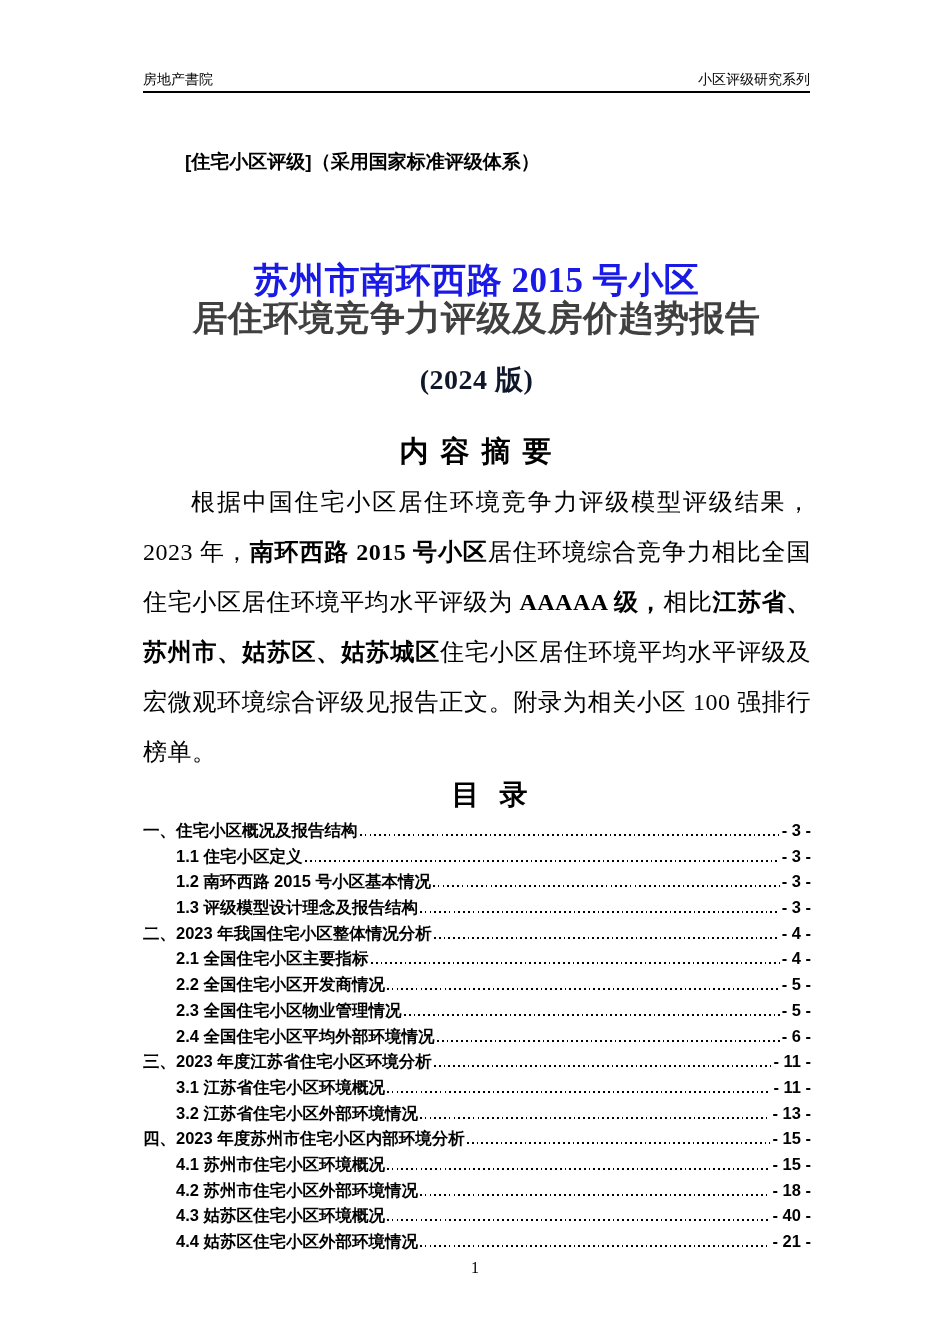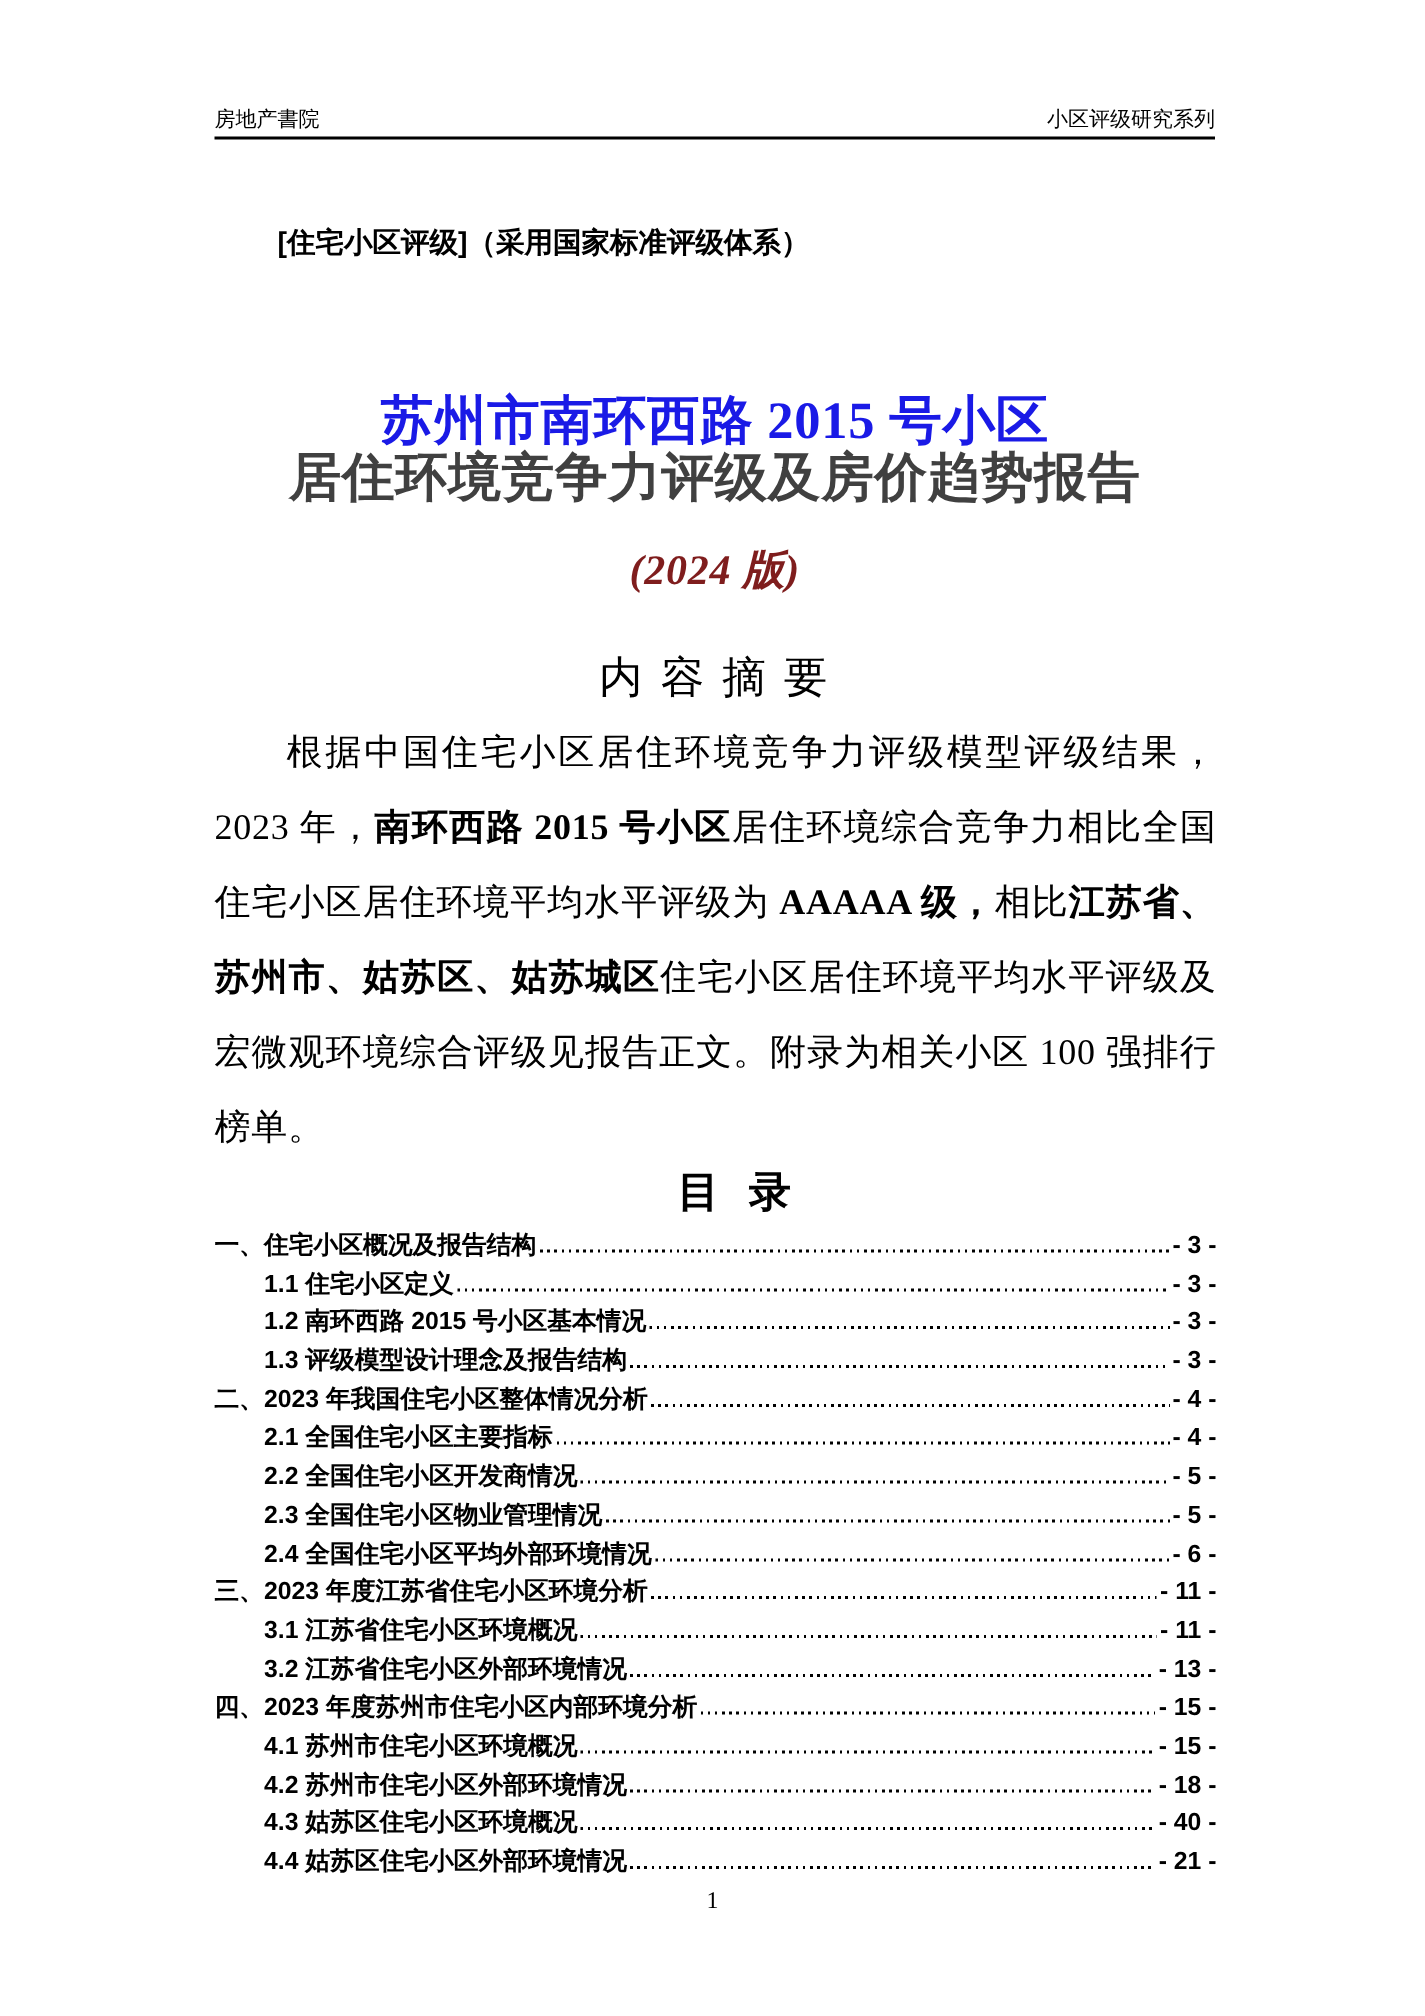--- a/index.html
+++ b/index.html
@@ -54,21 +54,21 @@
   .title-3 { top: 361px; font-size: 28px; }
 
   
   .abstract-heading {
     position: absolute;
     left: 143px;
     width: 667px;
     top: 432px;
     text-align: center;
     font-family: "Liberation Sans", "DejaVu Sans", sans-serif;
-    font-weight: normal;
+    font-weight: bold;
     font-size: 29px;
     letter-spacing: 2px;
   }
   .abstract-paragraph {
     position: absolute;
     left: 143px;
     width: 668px;
     top: 477px;
     font-size: 24px;
     line-height: 50px;
@@ -133,21 +133,21 @@
 
   <div class="header">
     <span>房地产書院</span>
     <span>小区评级研究系列</span>
   </div>
 
   <div class="classification">[住宅小区评级]（采用国家标准评级体系）</div>
 
   <div class="title-line title-1" style="color: rgb(26, 26, 230);">苏州市南环西路 2015 号小区</div>
   <div class="title-line title-2" style="color: #404040;">居住环境竞争力评级及房价趋势报告</div>
-  <div class="title-line title-3" style="color: #7f1d1d; font-style: italic;">(2024 版)</div>
+  <div class="title-line title-3" style="color: #0f172a;">(2024 版)</div>
 
   <div class="abstract-heading">内 容 摘 要</div>
   <div class="abstract-paragraph"><span>根据中国住宅小区居住环境竞争力评级模型评级结果，2023 年，</span><b>南环西路 2015 号小区</b><span>居住环境综合竞争力相比全国住宅小区居住环境平均水平评级为 </span><b>AAAAA 级，</b><span>相比</span><b>江苏省、苏州市、姑苏区、姑苏城区</b><span>住宅小区居住环境平均水平评级及宏微观环境综合评级见报告正文。附录为相关小区 100 强排行榜单。</span></div>
 
   <div class="toc-heading">目 录</div>
   <div class="toc-list">
       <div class="toc-row">
         <span class="toc-label">一、住宅小区概况及报告结构</span>
         <span class="toc-dots"></span>
         <span class="toc-page">- 3 -</span>

